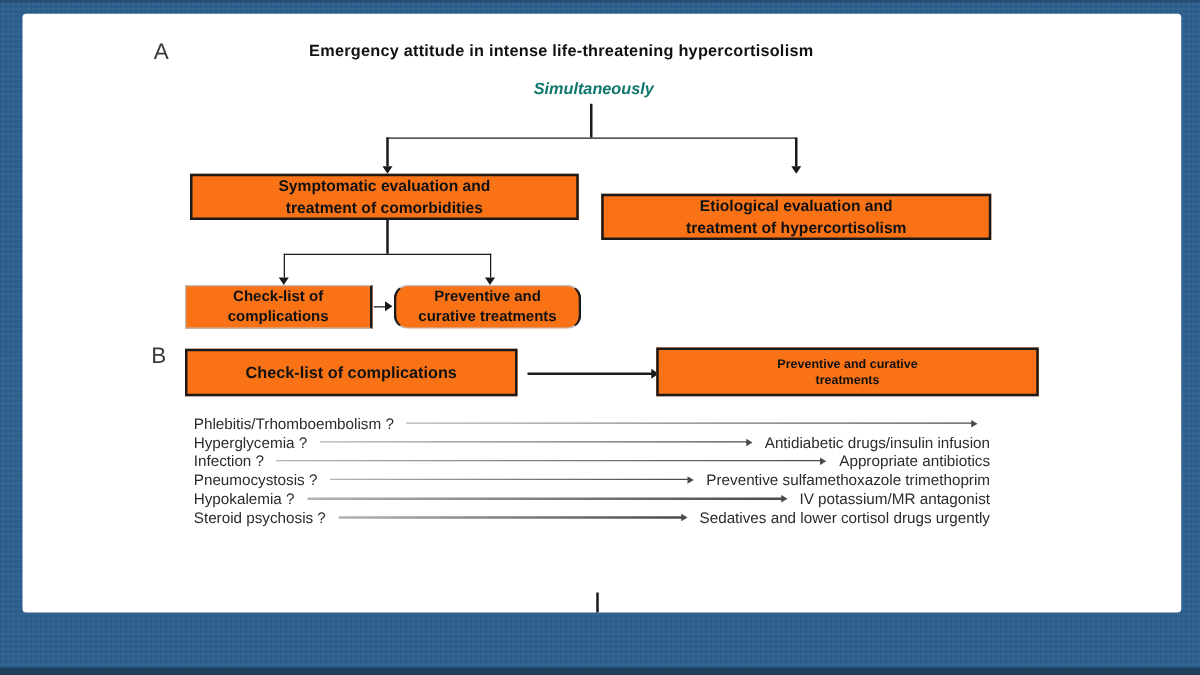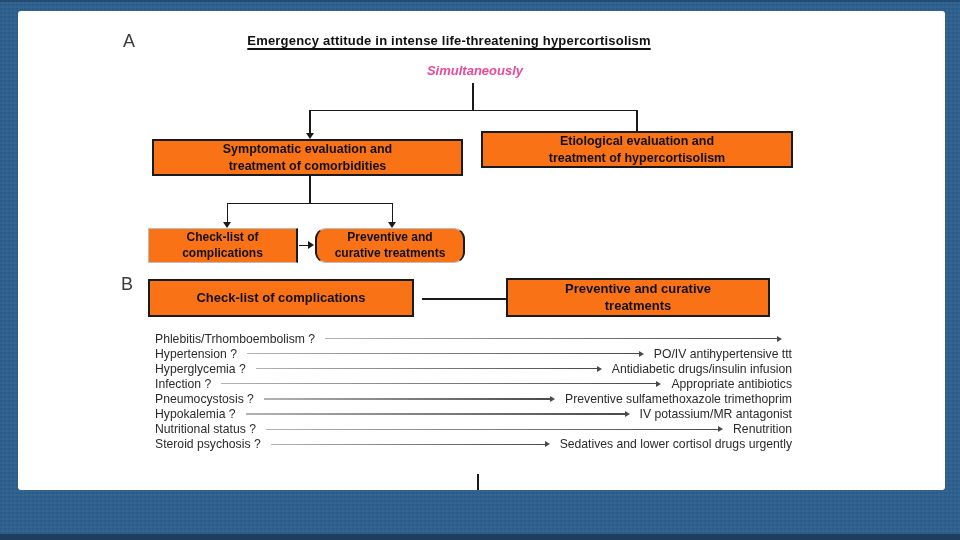--- a/index.html
+++ b/index.html
@@ -27,27 +27,27 @@
     background: #ffffff; border-radius: 3px; color: #1a1a1a;
   }
 
   .abs { position: absolute; }
 
   .panel-label { font-size: 18px; color: #3a3a3a; letter-spacing: 0.5px; }
 
   #title {
     left: 151px; top: 22px; width: 560px; text-align: center;
     font-size: 13px; font-weight: bold; color: #111;
-    text-decoration: underline; text-decoration-thickness: 1.5px; text-underline-offset: 3px;
+    text-decoration-thickness: 1.5px; text-underline-offset: 3px;
     letter-spacing: 0.2px;
   }
 
   #simultaneously {
     left: 357px; top: 52px; width: 200px; text-align: center;
-    font-size: 13px; font-weight: bold; font-style: italic; color: #ec4899;
+    font-size: 13px; font-weight: bold; font-style: italic; color: #0f766e;
   }
 
   .line { position: absolute; background: #1a1a1a; }
   .vline { width: 1.5px; }
   .hline { height: 1.5px; }
   .arr-down::after {
     content: ""; position: absolute; left: 50%; bottom: -6px; transform: translateX(-50%);
     border: 4.5px solid transparent; border-bottom: 0; border-top: 6px solid #1a1a1a;
   }
   .arr-right::after {
@@ -57,27 +57,27 @@
 
   .box {
     position: absolute; display: flex; align-items: center; justify-content: center;
     text-align: center; background: #f97316; color: #111;
     font-weight: bold; white-space: pre-line; line-height: 1.3;
   }
   .box-strong { border: 2px solid #1a1a1a; font-size: 12.5px; }
   .box-light  { border: 1.2px solid #bdbdbd; font-size: 12px; }
 
   #box-a-symptomatic { left: 134px; top: 128px; width: 311px; height: 37px; }
-  #box-a-etiological { left: 463px; top: 120px; width: 312px; height: 37px; }
+  #box-a-etiological { left: 463px; top: 144px; width: 312px; height: 37px; }
 
   #box-a-checklist   { left: 130px; top: 217px; width: 150px; height: 35px; border-right: 2px solid #1a1a1a; }
   #box-a-treatments  { left: 297px; top: 217px; width: 150px; height: 35px; border-left: 2px solid #1a1a1a; border-right: 2px solid #1a1a1a; border-radius: 11px; }
 
   #box-b-checklist   { left: 130px; top: 268px; width: 266px; height: 38px; font-size: 13px; }
-  #box-b-treatments  { left: 488px; top: 267px; width: 264px; height: 39px; font-size: 13px; }
+  #box-b-treatments  { left: 507px; top: 267px; width: 306px; height: 39px; font-size: 10px; }
 
   #rows { position: absolute; left: 137px; top: 320px; width: 637px; }
   .row { display: flex; align-items: center; height: 15.1px; color: #2b2b2b; font-size: 12.2px; }
   .row-left  { white-space: nowrap; }
   .row-right { white-space: nowrap; }
   .row-line {
     flex: 1 1 auto; height: 1.2px; position: relative; margin: 0 14px 0 10px;
     background: linear-gradient(to right, #b3b3b3, #4a4a4a);
   }
   .row-line::after {
@@ -131,50 +131,40 @@
     <div class="line hline arr-right" style="left:404px; top:287px; width:100px;"></div>
     <div class="box box-strong" id="box-b-treatments">Preventive and curative
 treatments</div>
 
     <div id="rows">
       <div class="row">
         <span class="row-left">Phlebitis/Trhomboembolism ?</span>
         <span class="row-line"></span>
       </div>
       <div class="row">
-        <span class="row-left">Hypertension ?</span>
-        <span class="row-line"></span>
-        <span class="row-right">PO/IV antihypertensive ttt</span>
-      </div>
-      <div class="row">
         <span class="row-left">Hyperglycemia ?</span>
         <span class="row-line"></span>
         <span class="row-right">Antidiabetic drugs/insulin infusion</span>
       </div>
       <div class="row">
         <span class="row-left">Infection ?</span>
         <span class="row-line"></span>
         <span class="row-right">Appropriate antibiotics</span>
       </div>
       <div class="row">
         <span class="row-left">Pneumocystosis ?</span>
         <span class="row-line"></span>
         <span class="row-right">Preventive sulfamethoxazole trimethoprim</span>
       </div>
       <div class="row">
         <span class="row-left">Hypokalemia ?</span>
         <span class="row-line"></span>
         <span class="row-right">IV potassium/MR antagonist</span>
       </div>
       <div class="row">
-        <span class="row-left">Nutritional status ?</span>
-        <span class="row-line"></span>
-        <span class="row-right">Renutrition</span>
-      </div>
-      <div class="row">
         <span class="row-left">Steroid psychosis ?</span>
         <span class="row-line"></span>
         <span class="row-right">Sedatives and lower cortisol drugs urgently</span>
       </div>
     </div>
 
     <div class="line" style="left:459px; top:463px; width:2px; height:16px;"></div>
 
   </div>
 

